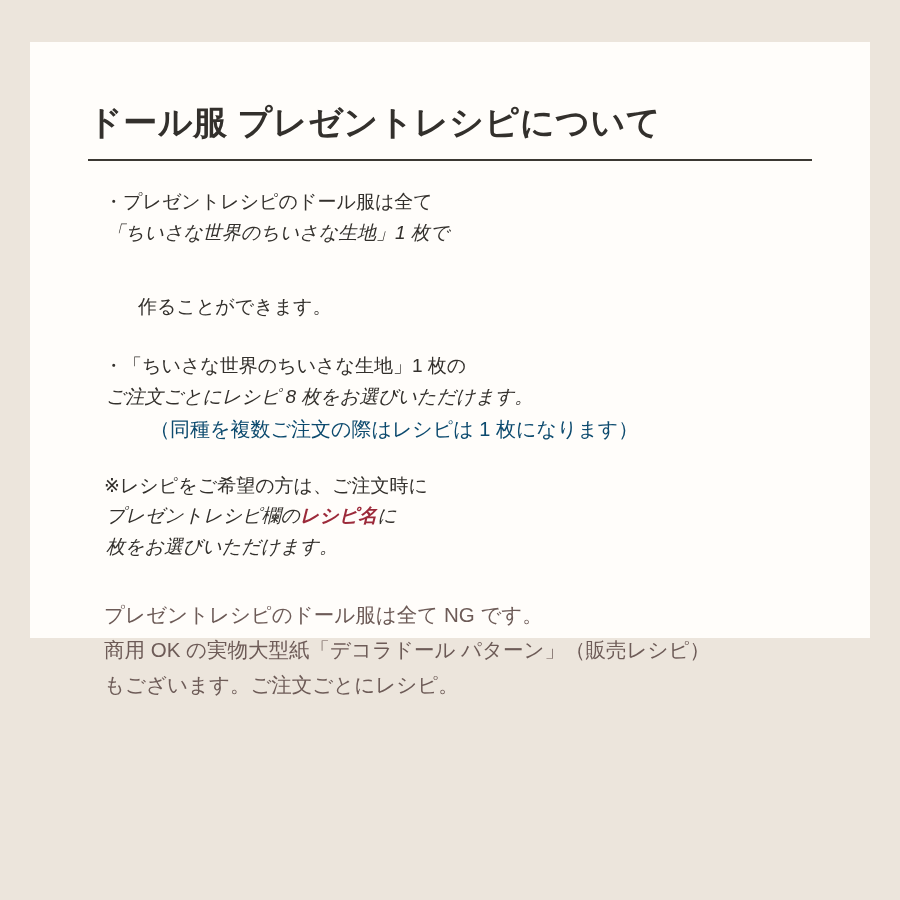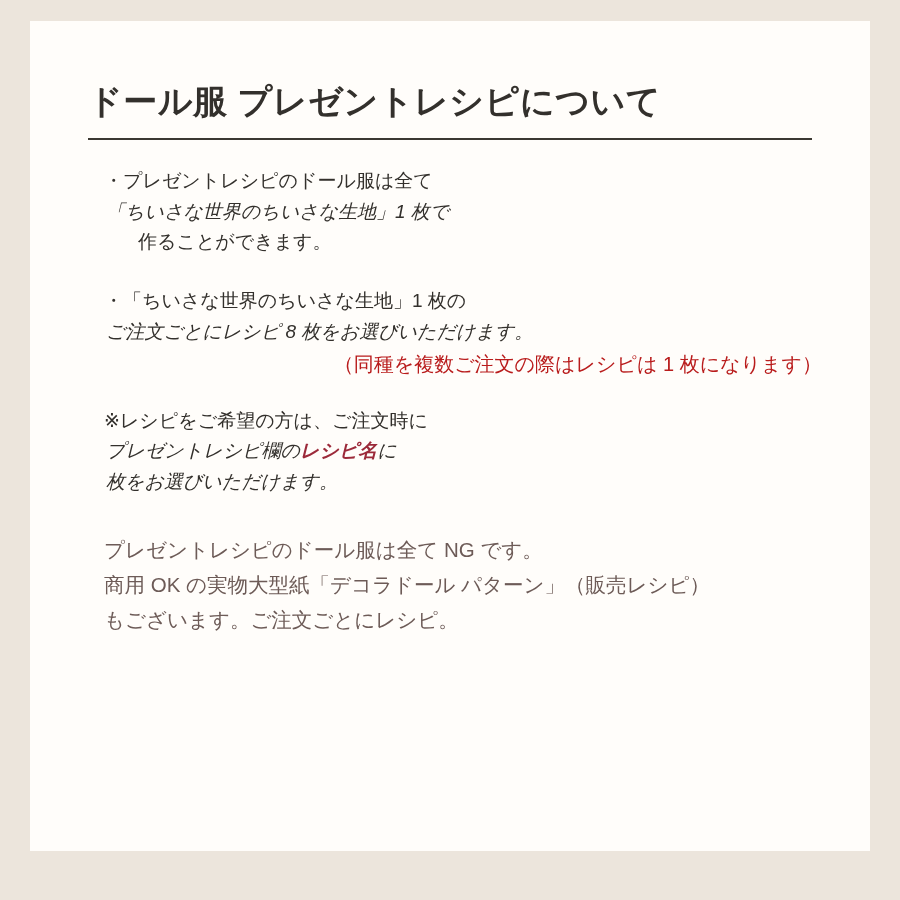--- a/index.html
+++ b/index.html
@@ -9,23 +9,23 @@
   body {
     width: 900px;
     height: 900px;
     background: #ece5dc;
     font-family: "Liberation Sans", "DejaVu Sans", sans-serif;
     overflow: hidden;
   }
   .card {
     position: absolute;
     left: 30px;
-    top: 21px;
+    top: 42px;
     width: 840px;
-    height: 830px;
+    height: 596px;
     background: #fffdfa;
     box-sizing: border-box;
   }
   .inner {
     position: absolute;
     left: 0;
     top: 0;
     width: 840px;
     height: 840px;
     padding: 46px 48px 0 48px;
@@ -53,28 +53,27 @@
     margin: 0 0 8px 0;
   }
   .line {
     font-size: 19px;
     line-height: 1.62;
     color: #33302c;
     white-space: nowrap;
   }
   .l1 { margin-left: 26px; }
   .l2 { margin-left: 28px; font-style: italic; }
-  .l3 { margin-left: 60px; }
+  .l3 { margin-left: 60px; margin-top: 44px; }
   .note-small {
     font-size: 20px;
     line-height: 1.6;
-    color: #b91c1c;
+    color: #0c4a6e;
     margin-left: 72px;
     white-space: nowrap;
-    text-align: right;
   }
   .block-gap { height: 20px; }
   .attention {
     margin-top: 26px;
   }
   .accent {
     color: #9c2a3a;
     font-weight: bold;
     text-align: right;
   }

